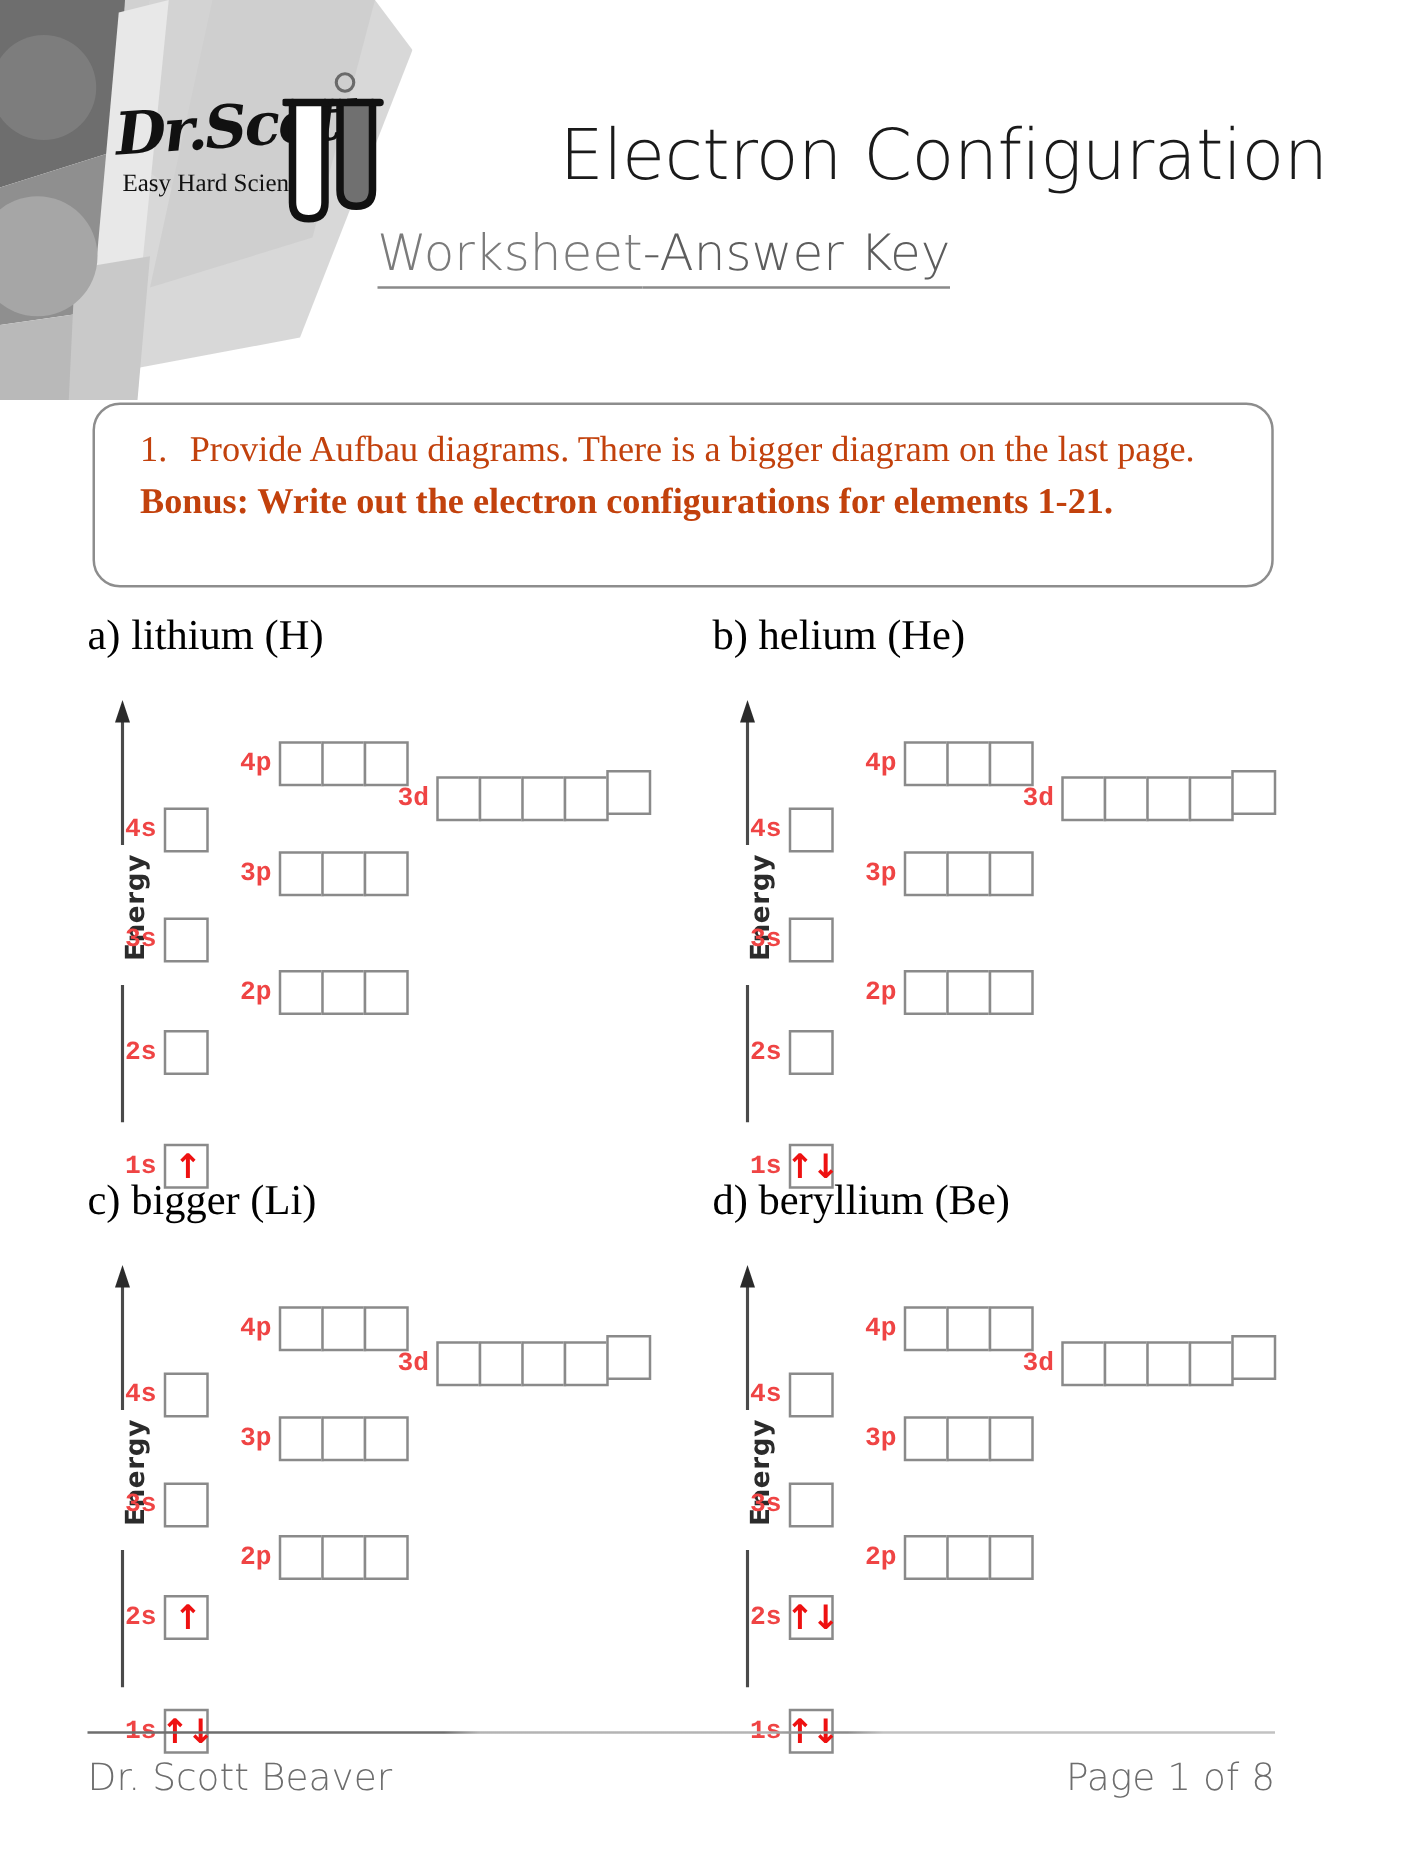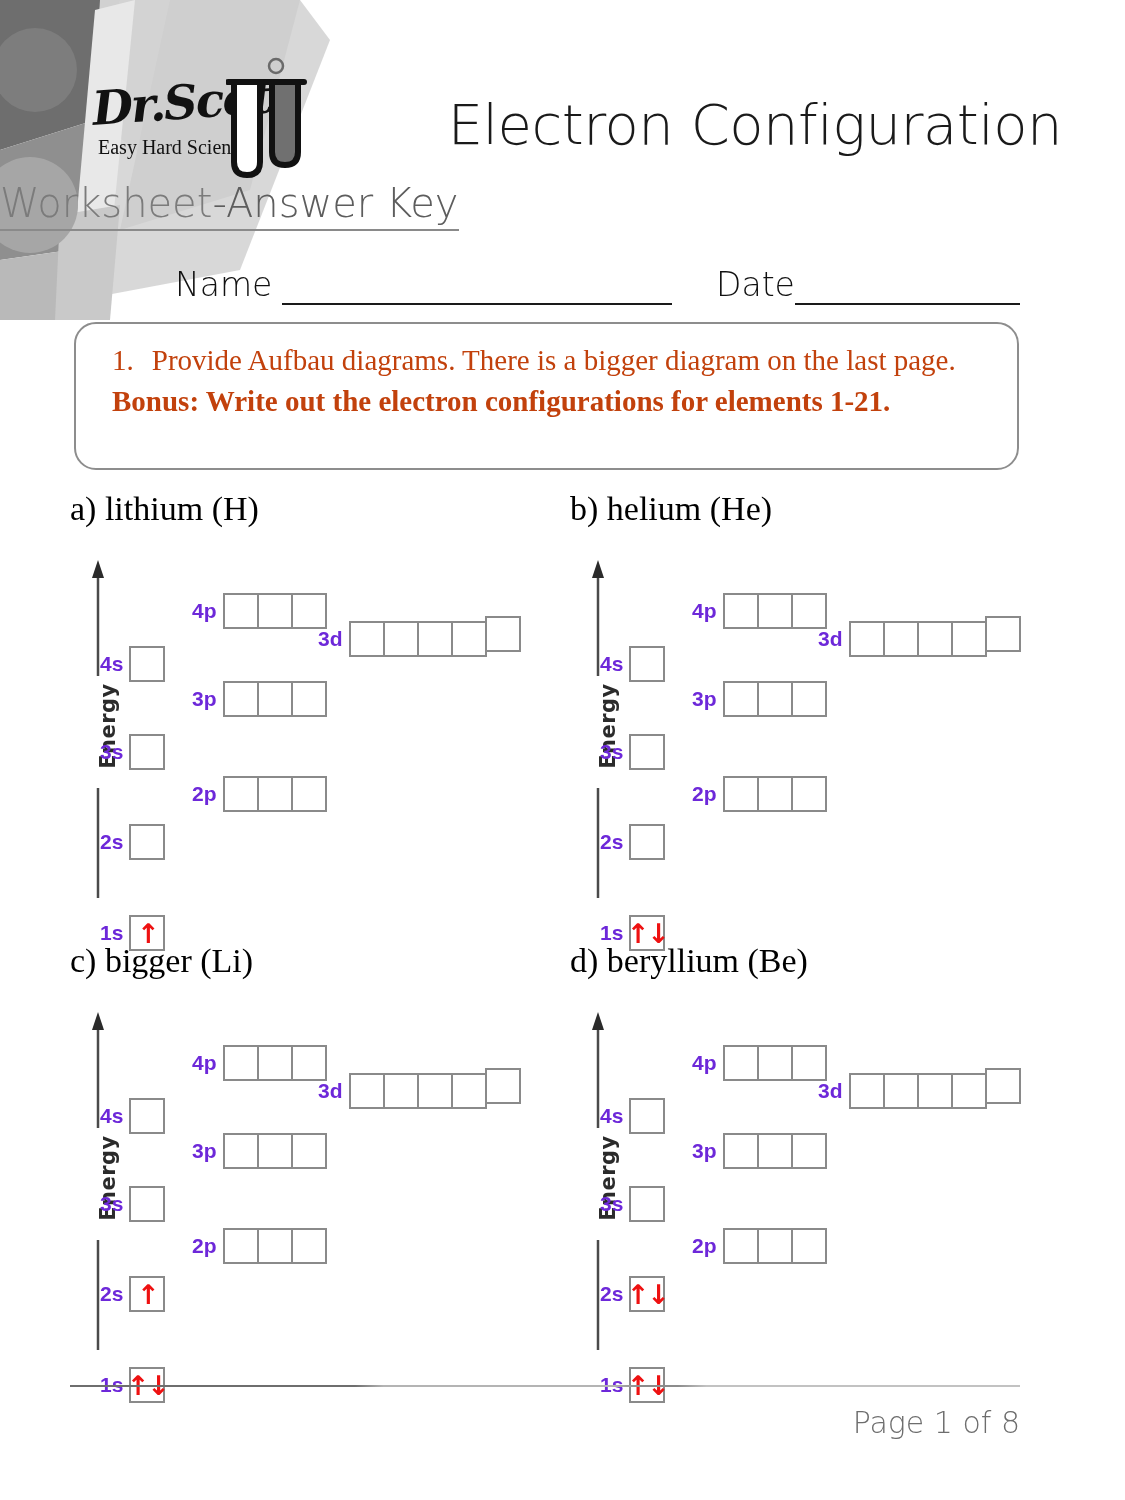--- a/index.html
+++ b/index.html
@@ -66,21 +66,21 @@
     font-size: 56px;
     color: #1a1a1a;
     font-family: "DejaVu Sans", sans-serif;
     font-weight: 300;
     letter-spacing: -0.5px;
   }
   .title-sub {
     position: absolute;
     left: 0; top: 180px;
     width: 1062px;
-    text-align: left;
+    text-align: center;
     font-size: 40px;
     font-family: "DejaVu Sans", sans-serif;
     font-weight: 300;
     color: #7b7b7b;
   }
   .title-sub .u {
     border-bottom: 2px solid #8a8a8a;
     padding-bottom: 3px;
   }
   .title-sub .part-bold { color: #5d5d5d; }
@@ -148,24 +148,24 @@
     font-family: "DejaVu Sans", sans-serif;
     font-size: 21px;
     font-weight: 600;
     color: #2b2b2b;
     letter-spacing: 0.5px;
   }
 
   
   .orb { position: absolute; display: flex; align-items: center; }
   .orb-label {
-    font-family: Liberation Sans, sans-serif;
+    font-family: Liberation Mono, monospace;
     font-size: 21px;
     font-weight: 600;
-    color: #6d28d9;
+    color: #ef4444;
     margin-right: 6px;
     white-space: nowrap;
   }
   .boxes { display: flex; }
   .obox {
     width: 36px;
     height: 36px;
     border: 2px solid #8a8a8a;
     box-sizing: border-box;
     margin-left: -2px;
@@ -248,26 +248,20 @@
       <path d="M8 38 L8 118 Q8 131 21 131 Q34 131 34 118 L34 38" fill="#ffffff" stroke="#111" stroke-width="6" stroke-linecap="round"></path>
       <line x1="2" y1="38" x2="40" y2="38" stroke="#111" stroke-width="6" stroke-linecap="round"></line>
       <path d="M46 38 L46 108 Q46 121 59 121 Q72 121 72 108 L72 38" fill="#707070" stroke="#111" stroke-width="6" stroke-linecap="round"></path>
       <line x1="40" y1="38" x2="78" y2="38" stroke="#111" stroke-width="6" stroke-linecap="round"></line>
     </svg>
   </div>
 
   <div class="title-main">Electron Configuration</div>
   <div class="title-sub"><span class="u">Worksheet</span><span class="u part-bold">-Answer Key</span></div>
 
-  <div class="namedate">
-    <div class="nd-label" style="left:175px; top:0;">Name</div>
-    <div class="nd-rule" style="left:282px; top:38px; width:390px;"></div>
-    <div class="nd-label" style="left:716px; top:0;">Date</div>
-    <div class="nd-rule" style="left:795px; top:38px; width:225px;"></div>
-  </div>
 
   <div class="instruction-box">
     <div class="instruction-text">
       <span class="num">1.</span><span>Provide Aufbau diagrams. There is a bigger diagram on the last page. </span><b>Bonus: Write out the electron configurations for elements 1-21.</b>
     </div>
   </div>
 
   <div id="sections-root">
       <div class="section" style="left: 70px; top: 490px;">
         <div class="section-title">a) lithium (H)</div>
@@ -549,15 +543,16 @@
               <span class="obox">
                 <span class="spin" style="color: rgb(238, 17, 17);">↑↓</span>
               </span>
             </span>
           </div>
         </div>
       </div>
     </div>
 
   <div class="footer-rule"></div>
+  <div class="footer-left">Dr. Scott Beaver</div>
   <div class="footer-right">Page 1 of 8</div>
 
 </div>
 
 </body></html>

